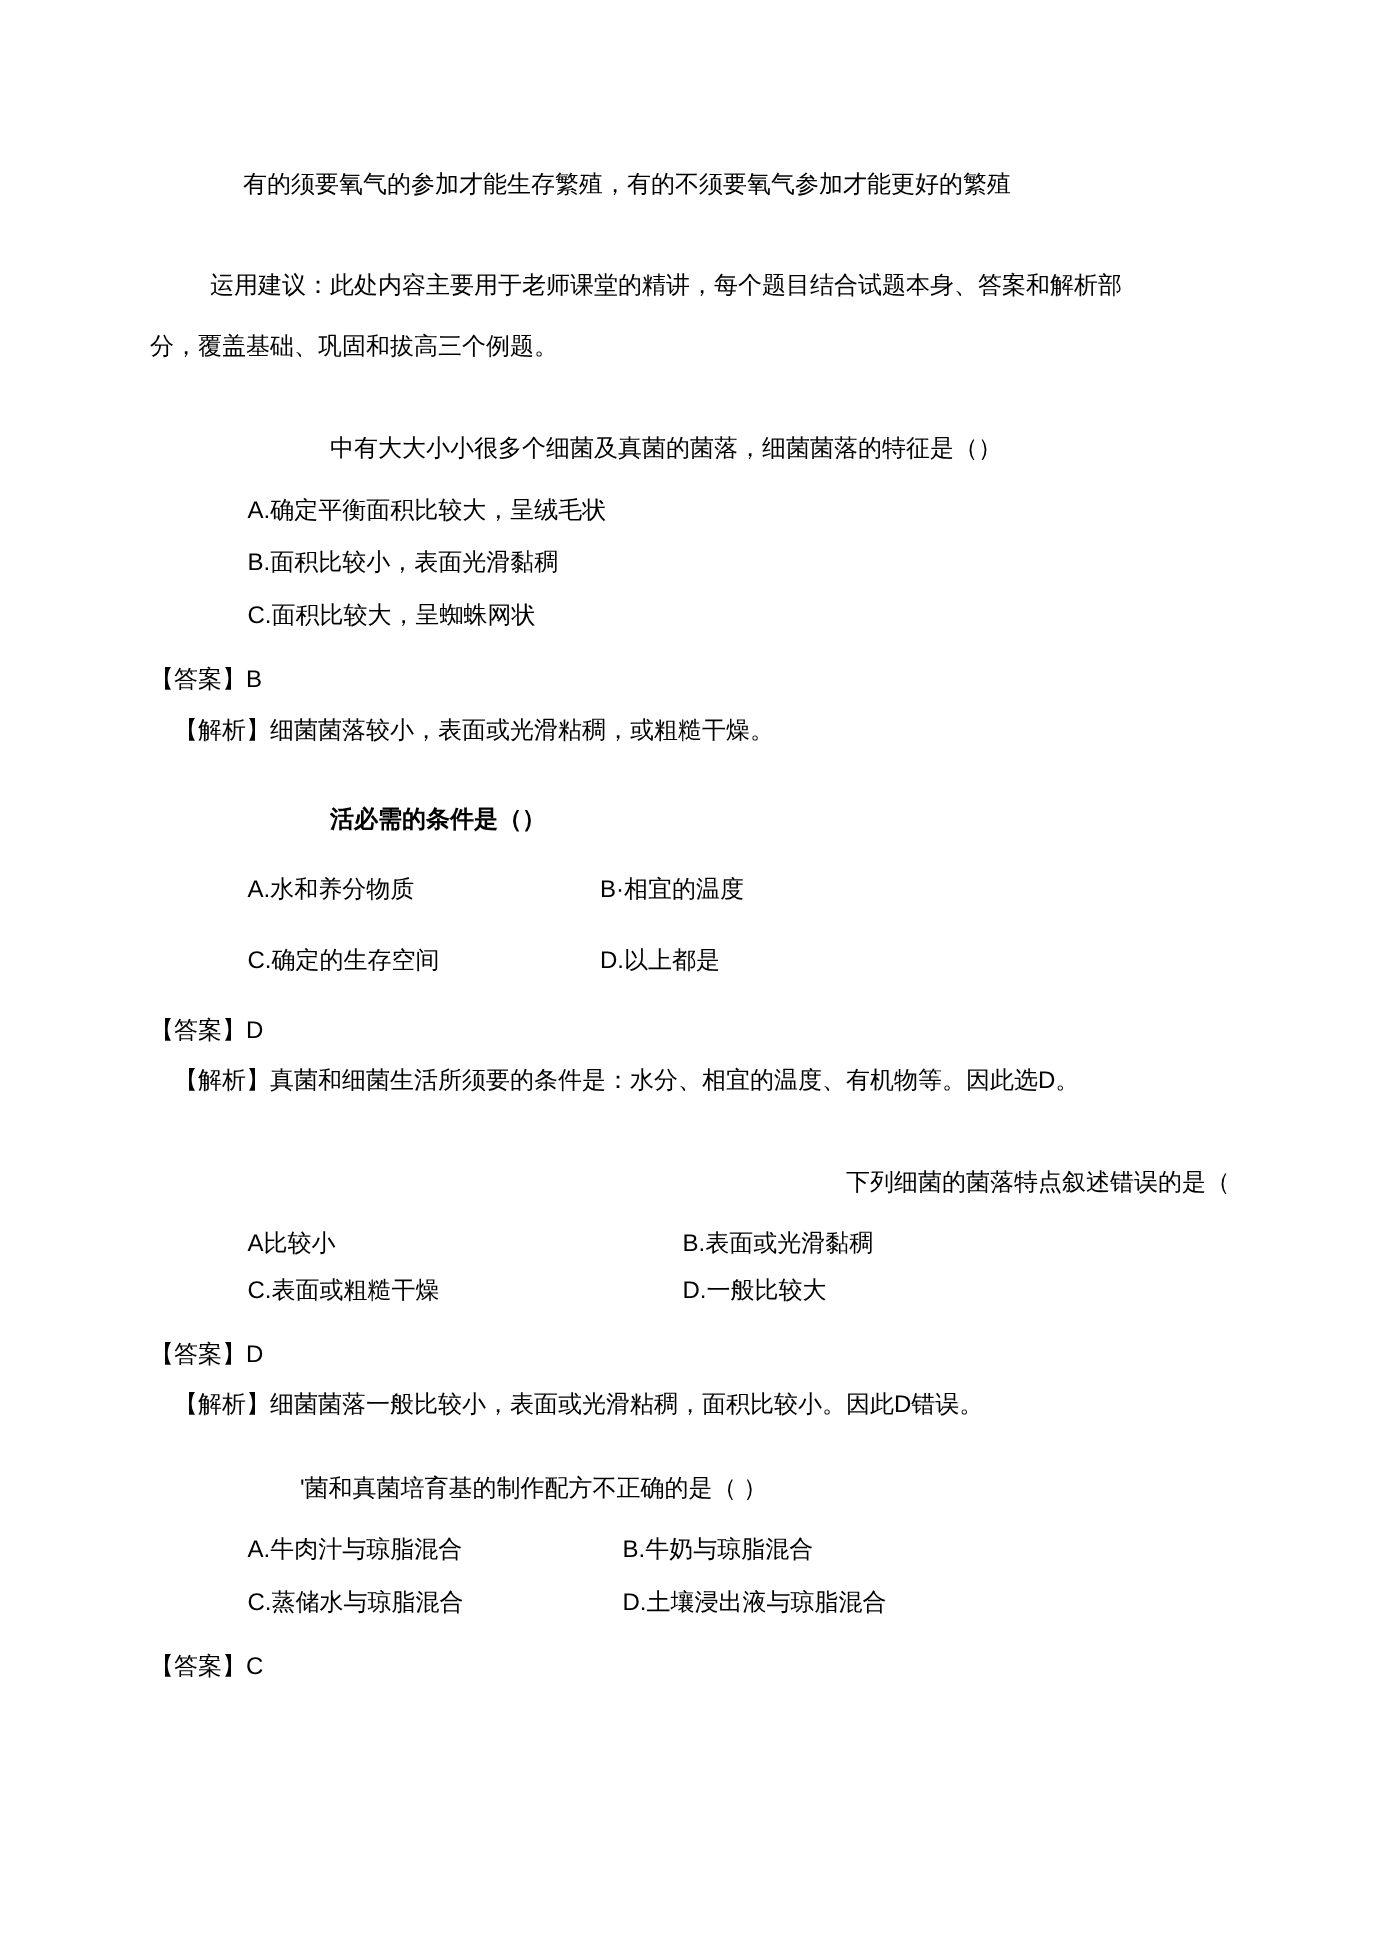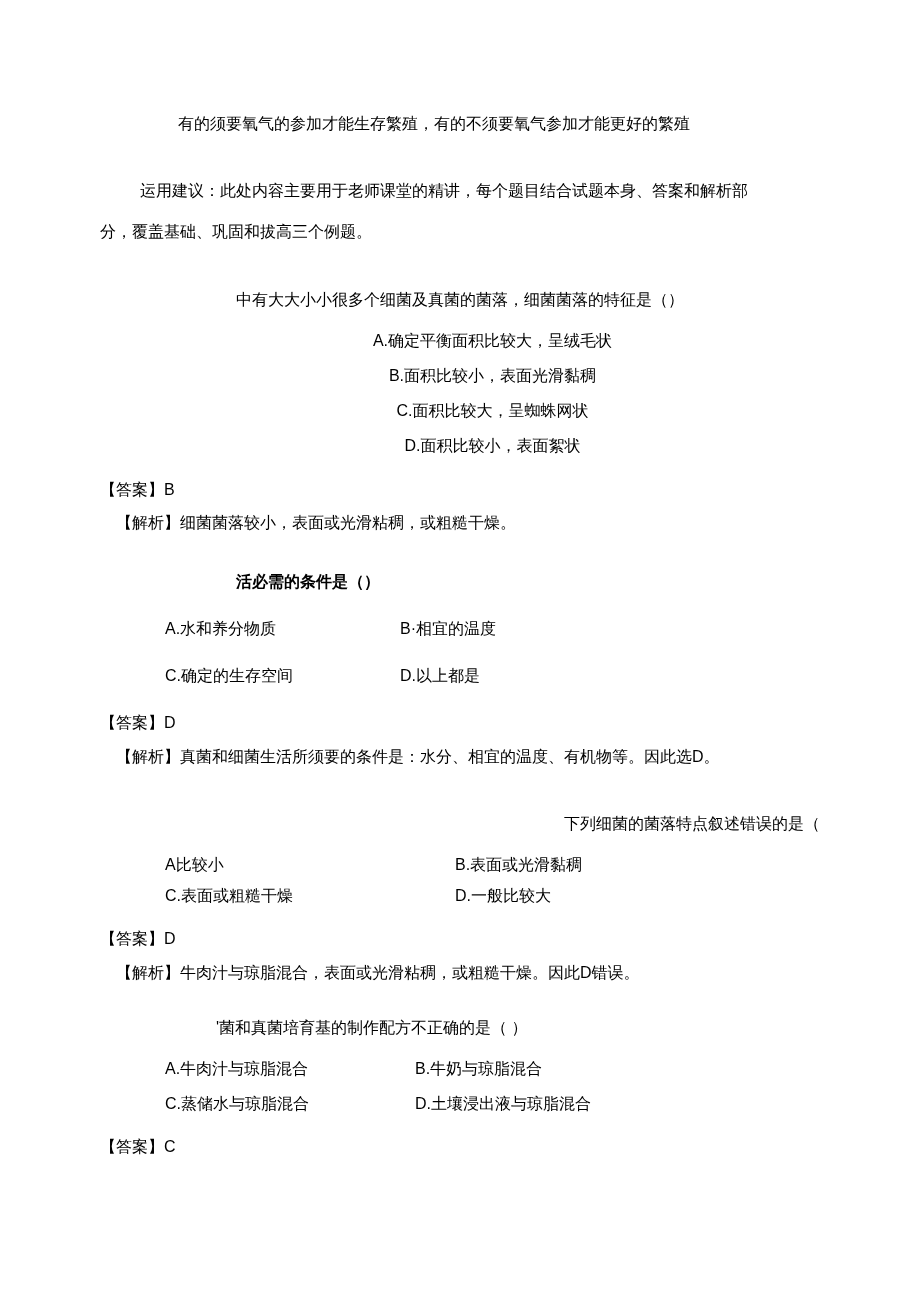--- a/index.html
+++ b/index.html
@@ -9,21 +9,21 @@
     font-family: "Microsoft YaHei", "SimSun", sans-serif;
     width: 920px;
   }
   .page {
     padding: 110px 100px 60px 100px;
     color: #000;
     font-size: 16px;
     line-height: 1.7;
   }
   .para {
-    margin: 0 0 14px 16px;
+    margin: 0 0 14px 0;
   }
   .indent-1 {
     text-indent: 2em;
     padding-left: 30px;
   }
   .advice {
     text-indent: 2.5em;
     margin: 40px 0 14px 0;
   }
   .advice-cont {
@@ -47,21 +47,20 @@
     text-align: right;
   }
   .qstem4 {
     padding-left: 100px;
     text-indent: 0;
     margin-top: 28px;
   }
   .opt-single {
     padding-left: 65px;
     margin: 8px 0;
-    text-align: center;
   }
   .opt-row {
     padding-left: 65px;
     margin: 20px 0;
     display: flex;
   }
   .opt-row .col1 {
     width: 235px;
     flex-shrink: 0;
   }
@@ -109,21 +108,20 @@
 
   <p class="para indent-1">有的须要氧气的参加才能生存繁殖，有的不须要氧气参加才能更好的繁殖</p>
 
   <p class="para advice">运用建议：此处内容主要用于老师课堂的精讲，每个题目结合试题本身、答案和解析部</p>
   <p class="para advice-cont">分，覆盖基础、巩固和拔高三个例题。</p>
 
   <p class="para qstem">中有大大小小很多个细菌及真菌的菌落，细菌菌落的特征是（）</p>
   <p class="opt-single">A.确定平衡面积比较大，呈绒毛状</p>
   <p class="opt-single">B.面积比较小，表面光滑黏稠</p>
   <p class="opt-single">C.面积比较大，呈蜘蛛网状</p>
-  <p class="opt-single">D.面积比较小，表面絮状</p>
   <p class="ans"><span class="label">【答案】</span><span>B</span></p>
   <p class="exp"><span class="label">【解析】</span><span>细菌菌落较小，表面或光滑粘稠，或粗糙干燥。</span></p>
 
   <p class="para qstem2">活必需的条件是（）</p>
   <div class="opt-row">
     <span class="col1">A.水和养分物质</span>
     <span class="col2">B·相宜的温度</span>
   </div>
   <div class="opt-row">
     <span class="col1">C.确定的生存空间</span>
@@ -135,21 +133,21 @@
   <p class="para qstem3">下列细菌的菌落特点叙述错误的是（</p>
   <div class="opt-row-tight">
     <span class="col1">A比较小</span>
     <span class="col2">B.表面或光滑黏稠</span>
   </div>
   <div class="opt-row-tight">
     <span class="col1">C.表面或粗糙干燥</span>
     <span class="col2">D.一般比较大</span>
   </div>
   <p class="ans"><span class="label">【答案】</span><span>D</span></p>
-  <p class="exp"><span class="label">【解析】</span><span>牛肉汁与琼脂混合，表面或光滑粘稠，或粗糙干燥。因此D错误。</span></p>
+  <p class="exp"><span class="label">【解析】</span><span>细菌菌落一般比较小，表面或光滑粘稠，面积比较小。因此D错误。</span></p>
 
   <p class="para qstem4">'菌和真菌培育基的制作配方不正确的是（           ）</p>
   <div class="opt-row-mid">
     <span class="col1">A.牛肉汁与琼脂混合</span>
     <span class="col2">B.牛奶与琼脂混合</span>
   </div>
   <div class="opt-row-mid">
     <span class="col1">C.蒸储水与琼脂混合</span>
     <span class="col2">D.土壤浸出液与琼脂混合</span>
   </div>

